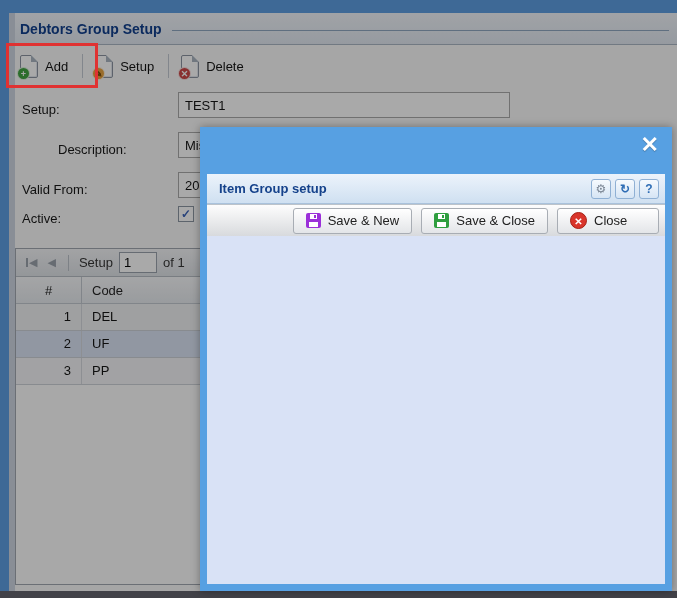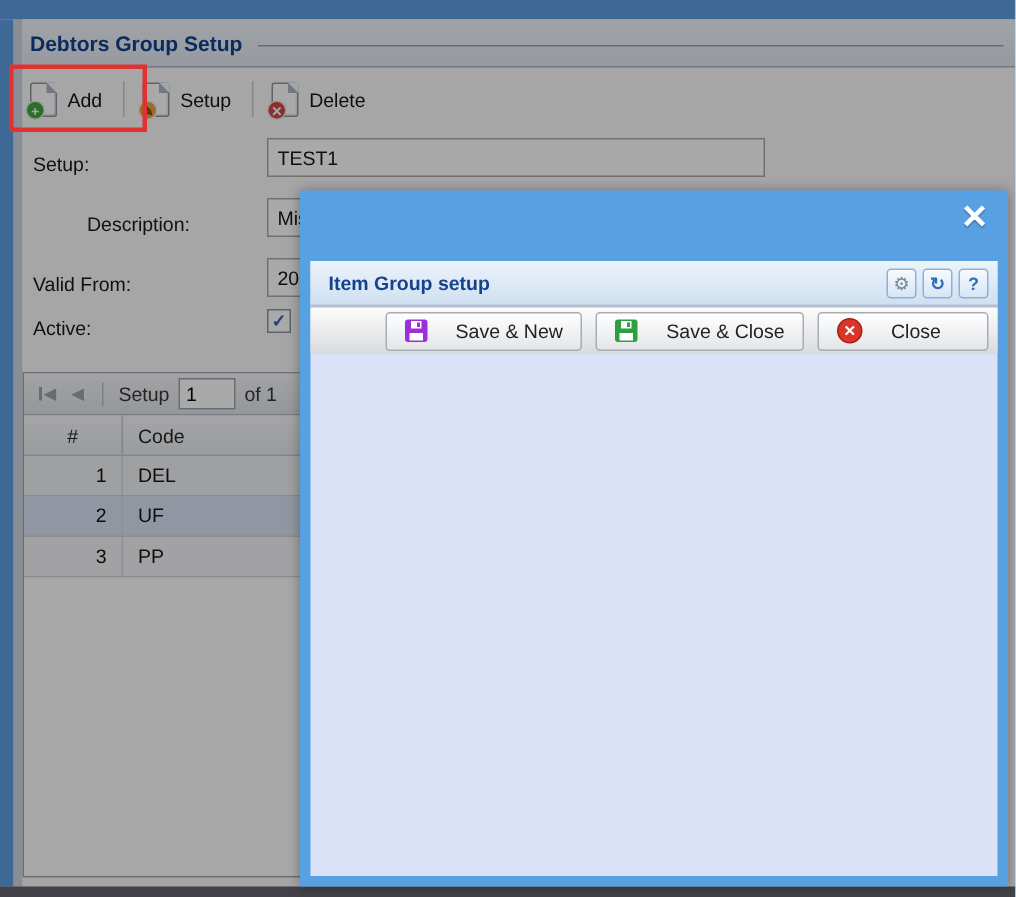--- a/index.html
+++ b/index.html
@@ -101,21 +101,21 @@
     background:linear-gradient(#f0f5fb,#c3d7ee); display:flex; align-items:center; justify-content:center;
     color:#1f3f77; font-size:11px; font-weight:bold; cursor:pointer; }
   .discount-input { position:absolute; left:171px; top:93px; width:132px; height:25px;
     background:#fce3a7; border:1px solid #c9b06e; text-align:center; font-weight:bold;
     font-size:14px; color:#000; font-family:"Liberation Sans",sans-serif; }
   .override-chk { position:absolute; left:171px; top:127px; width:16px; height:16px;
     background:#eef0f4; border:1px solid #9aa2ac; cursor:pointer; }
 
   .modal-footer { height:32px; background:linear-gradient(#fdfdfd,#d8dadd); border-top:1px solid #bcc3ca;
     display:flex; align-items:center; justify-content:flex-end; gap:9px; padding-right:6px; }
-  .m-btn { height:26px; display:inline-flex; align-items:center; gap:19px; padding:0 12px;
+  .m-btn { height:26px; display:inline-flex; align-items:center; gap:7px; padding:0 12px;
     border:1px solid #a8adb4; border-radius:3px; background:linear-gradient(#ffffff,#e3e5e8);
     font-size:13px; color:#222; cursor:pointer; }
   .floppy { position:relative; width:15px; height:15px; border-radius:2px; }
   .floppy.purple { background:#9b30d9; }
   .floppy.green  { background:#2e9e3f; }
   .floppy .shutter { position:absolute; top:1px; left:4px; right:4px; height:5px; background:#fff; }
   .floppy .slot { position:absolute; top:2px; right:5px; width:2px; height:3px; }
   .floppy.purple .slot { background:#9b30d9; }
   .floppy.green  .slot { background:#2e9e3f; }
   .floppy .label { position:absolute; bottom:1px; left:3px; right:3px; height:5px; background:#fff; }

